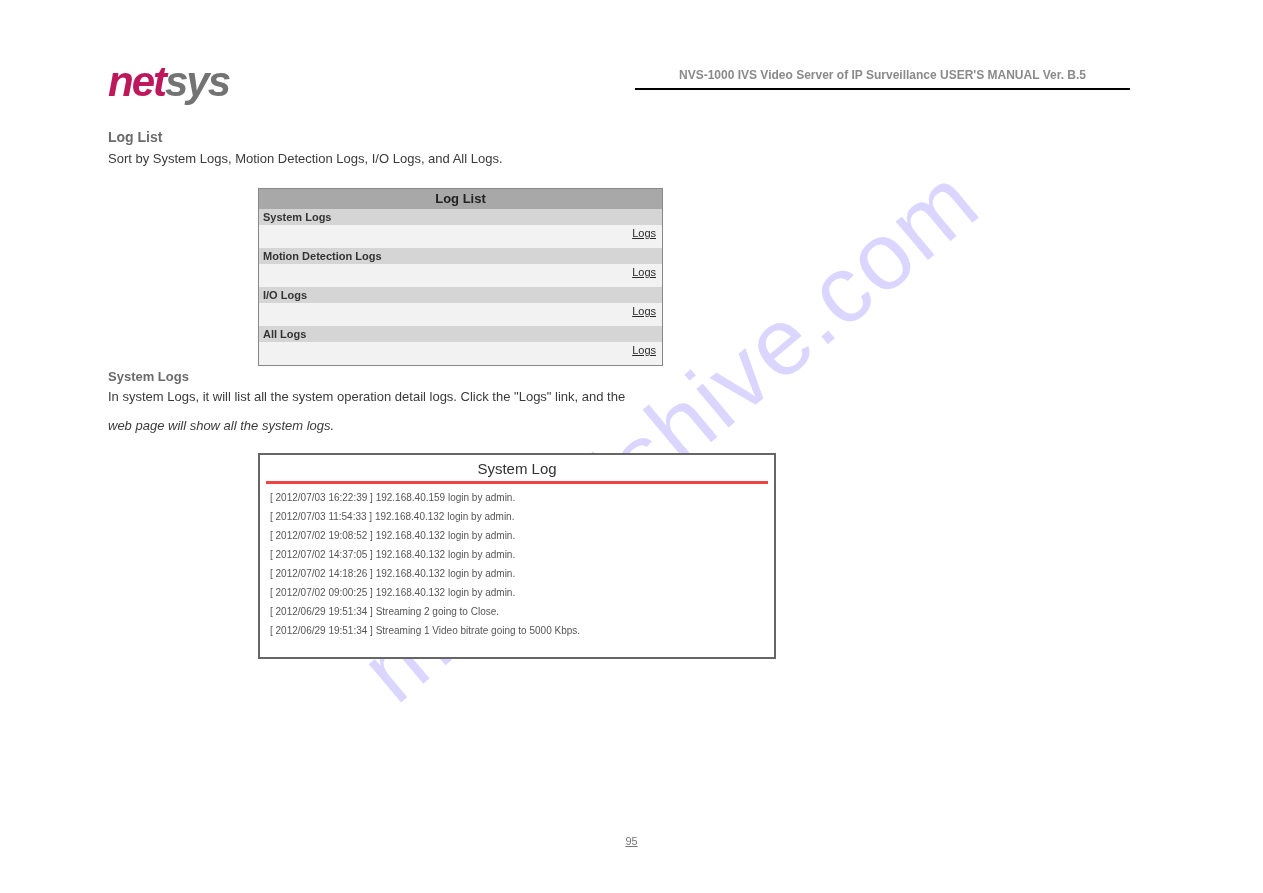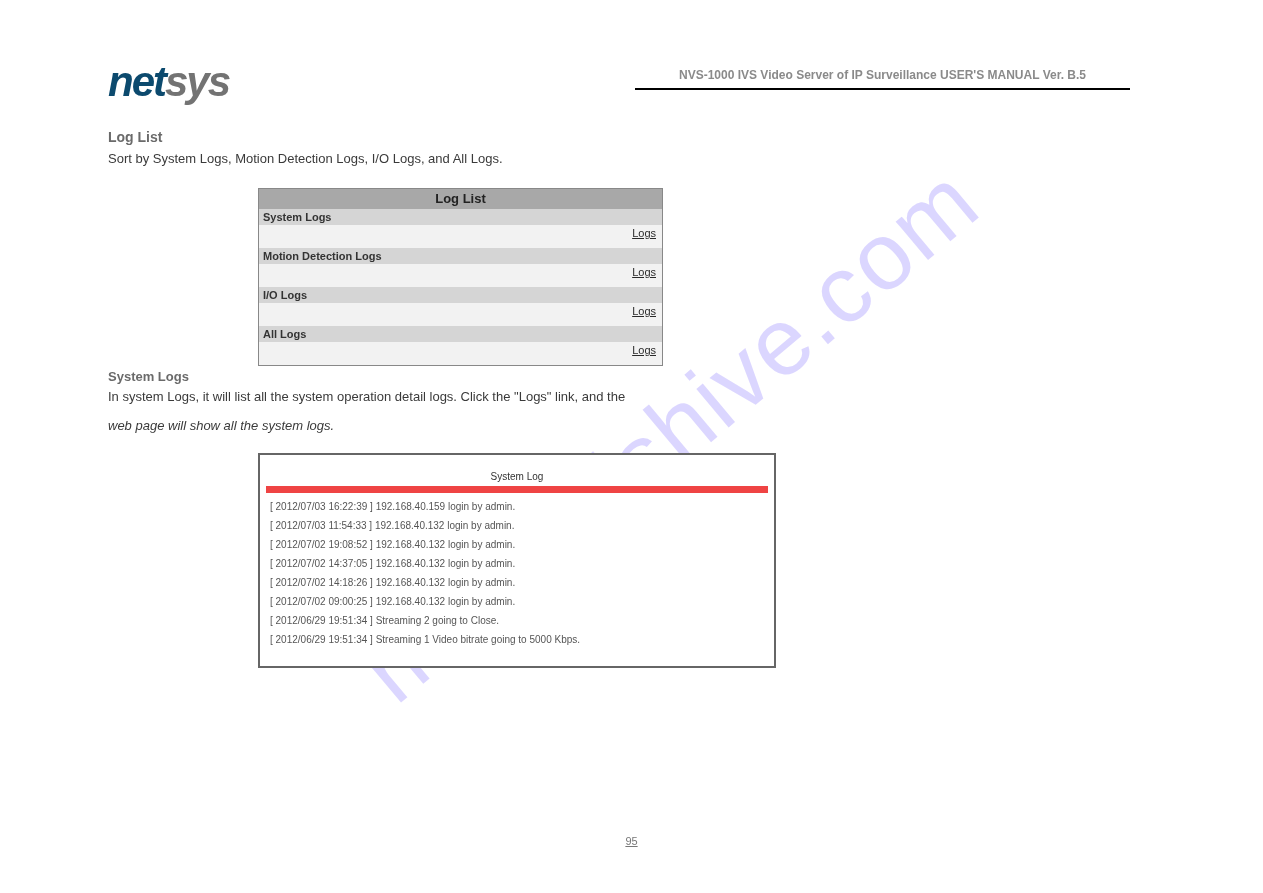--- a/index.html
+++ b/index.html
@@ -22,21 +22,21 @@
   
   .logo {
     position: absolute;
     left: 108px;
     top: 58px;
     font-size: 42px;
     font-weight: 900;
     letter-spacing: -2px;
     font-style: italic;
   }
-  .logo .net { color: #0c4a6e; font-style: italic; }
+  .logo .net { color: #be185d; font-style: italic; }
   .logo .sys { color: #737373; margin-top: 35px; }
   .logo .swoosh {
     position: absolute;
     left: -12px;
     top: 18px;
     width: 110px;
     height: 30px;
     border-bottom: 4px solid #d40000;
     border-radius: 0 0 60% 60% / 0 0 100% 100%;
     transform: rotate(-4deg);
@@ -142,24 +142,24 @@
     left: 258px;
     top: 453px;
     width: 514px;
     border: 2px solid #666;
     background: #ffffff;
     font-size: 11px;
   }
   .syslog-title {
     text-align: center;
     color: #333;
-    font-size: 10px;
+    font-size: 15px;
     padding: 3px 0 4px 0;
-    border-bottom: 7px solid #ef4444;
-    margin: 13px 6px 0 6px;
+    border-bottom: 3px solid #ef4444;
+    margin: 2px 6px 0 6px;
   }
   .syslog-body {
     padding: 4px 10px 17px 10px;
   }
   .syslog-line {
     color: #555;
     font-size: 10px;
     line-height: 19px;
     white-space: nowrap;
   }

